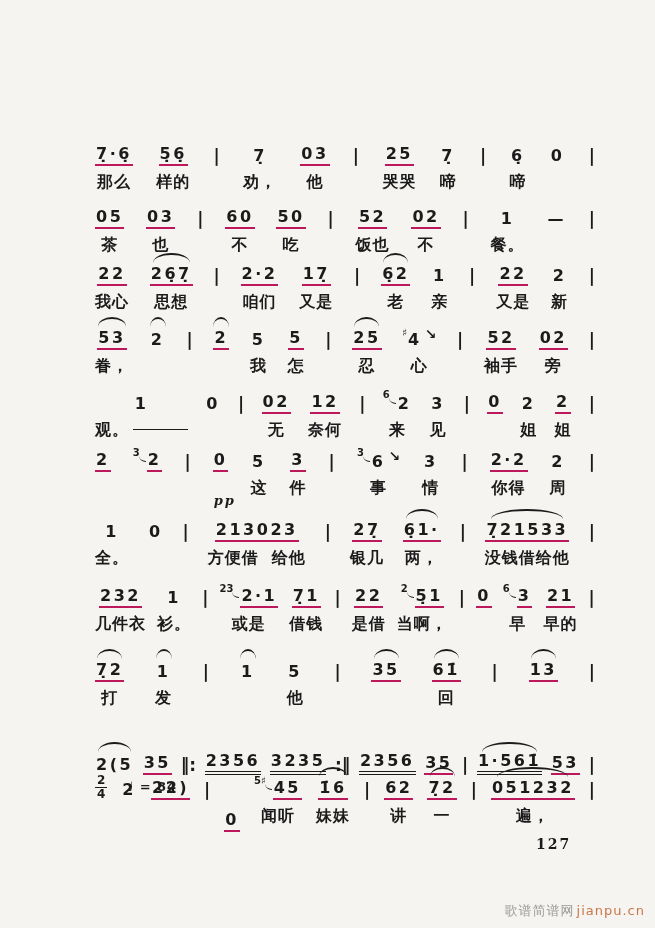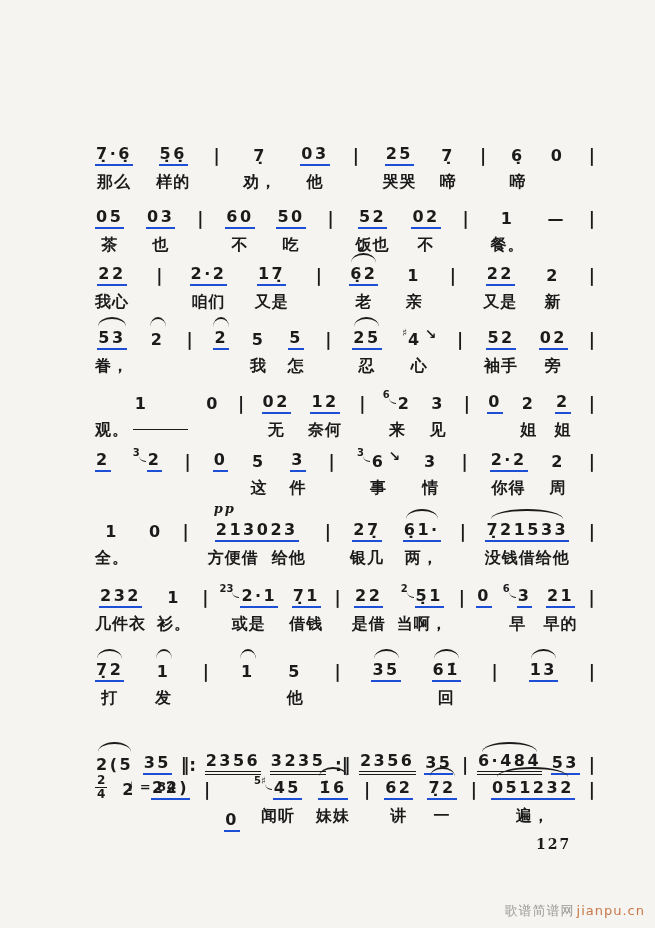--- a/index.html
+++ b/index.html
@@ -32,35 +32,35 @@
     border-top:2px solid #1b1b1b;
     border-radius:50% 50% 0 0 / 100% 100% 0 0;
     margin:0 auto 1px;
   }
   .nmain{
     font:700 16px "DejaVu Sans",sans-serif;
     letter-spacing:2.5px;
     line-height:19px;
     padding:0 1px 1px;
   }
-  .u1{border-bottom:2px solid #1d4ed8;}
+  .u1{border-bottom:2px solid #be185d;}
   .u2{border-bottom:4px double #1b1b1b;}
   .barglyph{font:700 17px "DejaVu Sans",sans-serif;line-height:20px;letter-spacing:0;}
   .grace{font:700 10px "DejaVu Sans",sans-serif;align-self:flex-start;line-height:10px;margin-top:-2px;}
   .gtie{
     display:inline-block;width:7px;height:5px;
     border-bottom:1.4px solid #1b1b1b;
     border-bottom-left-radius:100% 100%;
     margin:0 1px 10px -1px;
   }
   .acc{font:700 10px "DejaVu Sans",sans-serif;align-self:flex-start;line-height:10px;}
   .arr{font:700 14px "DejaVu Sans",sans-serif;align-self:flex-start;line-height:12px;margin-left:2px;}
   .lyric{font:700 16px "DejaVu Sans",sans-serif;white-space:pre;letter-spacing:1px;}
   .lyx{display:inline-block;width:55px;height:9px;border-bottom:1.6px solid #1b1b1b;margin-left:4px;}
-  .dyn{font:italic 700 13px "DejaVu Serif",serif;letter-spacing:2px;margin:0 auto 4px 6px;text-align:right;}
+  .dyn{font:italic 700 13px "DejaVu Serif",serif;letter-spacing:2px;margin:0 auto 12px 6px;text-align:right;}
   .tempo{position:absolute;left:32px;top:40px;font:700 13px "DejaVu Sans",sans-serif;letter-spacing:1px;}
   .ts{display:flex;flex-direction:column;align-items:center;font:700 12px "DejaVu Sans",sans-serif;line-height:11px;}
   .ts .tnum{padding:0 2px 1px;border-bottom:1.3px solid #1b1b1b;}
   .ts .tden{padding:1px 2px 0;}
   .pageno{
     position:absolute;left:536px;top:836px;
     font:700 14px "DejaVu Serif",serif;
     letter-spacing:2px;
   }
   .watermark{
@@ -282,20 +282,31 @@
       <div class="cell">
         <div class="arcrow"></div>
         <div class="noterow">
           <span class="nmain u1">22</span>
         </div>
         <div class="lyrow">
           <span class="lyric">我心</span>
         </div>
       </div>
       <div class="cell">
+        <div class="arcrow">
+          <div class="arc"></div>
+        </div>
+        <div class="noterow">
+          <span class="nmain u1">26̣7̣</span>
+        </div>
+        <div class="lyrow">
+          <span class="lyric">思想</span>
+        </div>
+      </div>
+      <div class="cell">
         <div class="arcrow"></div>
         <div class="noterow">
           <span class="barglyph">|</span>
         </div>
         <div class="lyrow"></div>
       </div>
       <div class="cell">
         <div class="arcrow"></div>
         <div class="noterow">
           <span class="nmain u1">2·2</span>
@@ -1076,21 +1087,21 @@
         <div class="noterow">
           <span class="barglyph">|</span>
         </div>
         <div class="lyrow"></div>
       </div>
       <div class="cell">
         <div class="arcrow">
           <div class="arc"></div>
         </div>
         <div class="noterow">
-          <span class="nmain u2">6·484̇</span>
+          <span class="nmain u2">1·561̇</span>
         </div>
         <div class="lyrow"></div>
       </div>
       <div class="cell">
         <div class="arcrow"></div>
         <div class="noterow">
           <span class="nmain u1">53</span>
         </div>
         <div class="lyrow"></div>
       </div>

